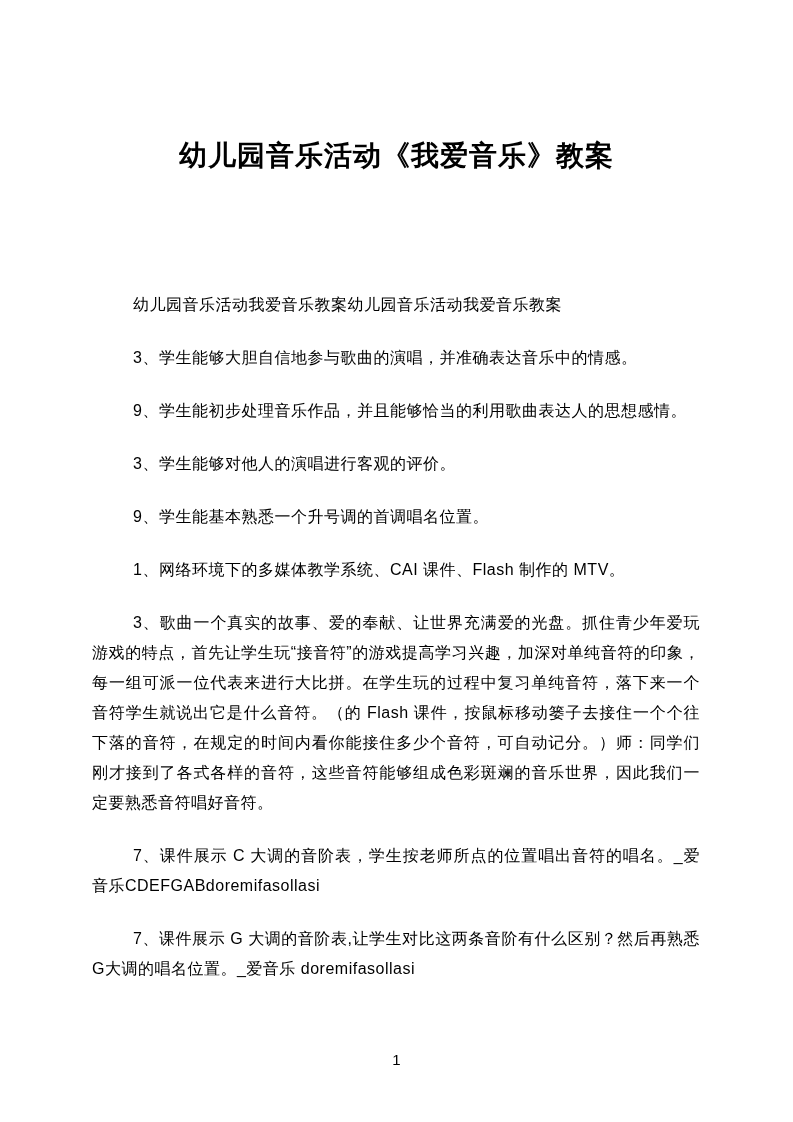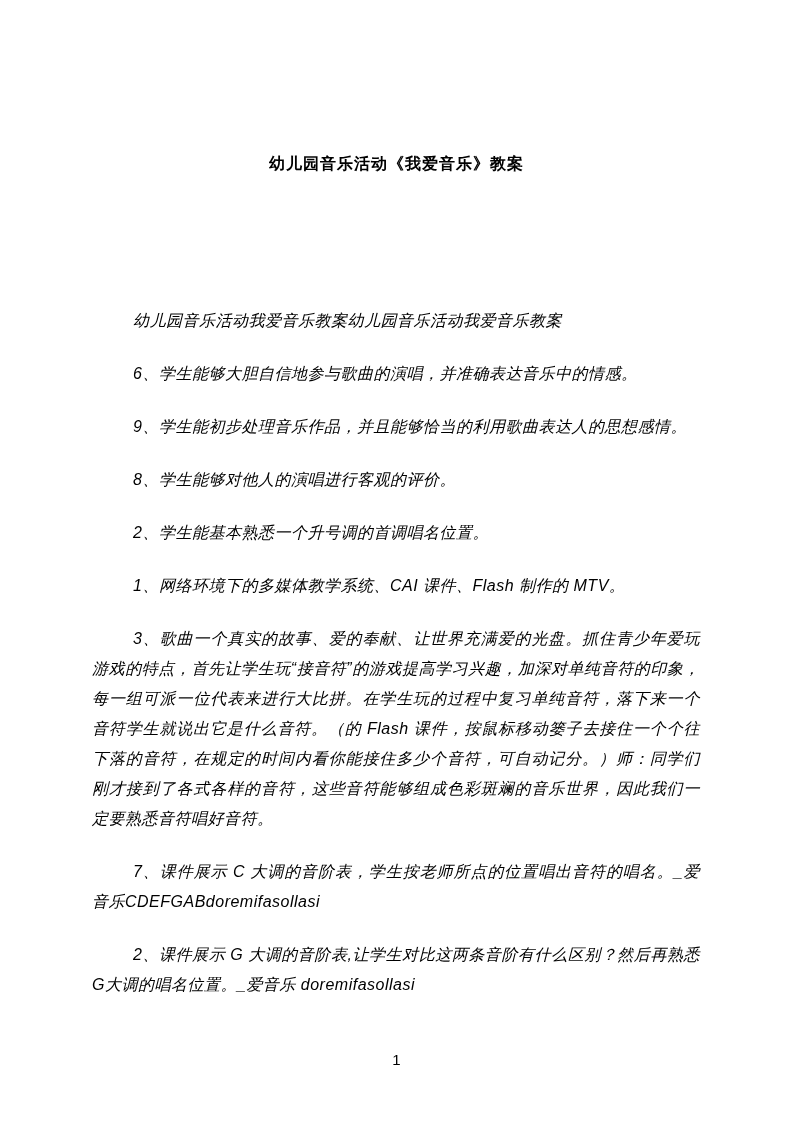--- a/index.html
+++ b/index.html
@@ -11,31 +11,30 @@
     position: relative;
     width: 793px;
     height: 1122px;
     margin: 0 auto;
     background: #ffffff;
     color: #000000;
     font-family: "Liberation Sans", "DejaVu Sans", sans-serif;
     overflow: hidden;
   }
   .doc-title {
-    margin: 8px;
+    margin: 0;
     padding-top: 138px;
     text-align: center;
-    font-size: 16px;
+    font-size: 28px;
     line-height: 36px;
     font-weight: bold;
     letter-spacing: 1px;
   }
   .doc-body {
     padding: 116px 93px 0 92px;
-    font-style: italic;
   }
   .doc-body p {
     margin: 0 0 23px 0;
     font-size: 16px;
     line-height: 30px;
     letter-spacing: 0.5px;
     text-indent: 41px;
     text-align: justify;
     word-break: break-all;
   }
@@ -51,25 +50,25 @@
 </style>
 </head>
 <body>
 
 <div class="page">
 
   <h1 class="doc-title">幼儿园音乐活动《我爱音乐》教案</h1>
 
   <div class="doc-body">
     <p>幼儿园音乐活动我爱音乐教案幼儿园音乐活动我爱音乐教案</p>
-    <p>6、学生能够大胆自信地参与歌曲的演唱，并准确表达音乐中的情感。</p>
+    <p>3、学生能够大胆自信地参与歌曲的演唱，并准确表达音乐中的情感。</p>
     <p>9、学生能初步处理音乐作品，并且能够恰当的利用歌曲表达人的思想感情。</p>
-    <p>8、学生能够对他人的演唱进行客观的评价。</p>
-    <p>2、学生能基本熟悉一个升号调的首调唱名位置。</p>
+    <p>3、学生能够对他人的演唱进行客观的评价。</p>
+    <p>9、学生能基本熟悉一个升号调的首调唱名位置。</p>
     <p>1、网络环境下的多媒体教学系统、CAI 课件、Flash 制作的 MTV。</p>
     <p>3、歌曲一个真实的故事、爱的奉献、让世界充满爱的光盘。抓住青少年爱玩游戏的特点，首先让学生玩“接音符”的游戏提高学习兴趣，加深对单纯音符的印象，每一组可派一位代表来进行大比拼。在学生玩的过程中复习单纯音符，落下来一个音符学生就说出它是什么音符。（的 Flash 课件，按鼠标移动篓子去接住一个个往下落的音符，在规定的时间内看你能接住多少个音符，可自动记分。）师：同学们刚才接到了各式各样的音符，这些音符能够组成色彩斑斓的音乐世界，因此我们一定要熟悉音符唱好音符。</p>
     <p>7、课件展示  C 大调的音阶表，学生按老师所点的位置唱出音符的唱名。_爱音乐CDEFGABdoremifasollasi</p>
-    <p>2、课件展示 G 大调的音阶表,让学生对比这两条音阶有什么区别？然后再熟悉 G大调的唱名位置。_爱音乐 doremifasollasi</p>
+    <p>7、课件展示 G 大调的音阶表,让学生对比这两条音阶有什么区别？然后再熟悉 G大调的唱名位置。_爱音乐 doremifasollasi</p>
   </div>
 
   <div class="page-number">1</div>
 
 </div>
 
 </body></html>

